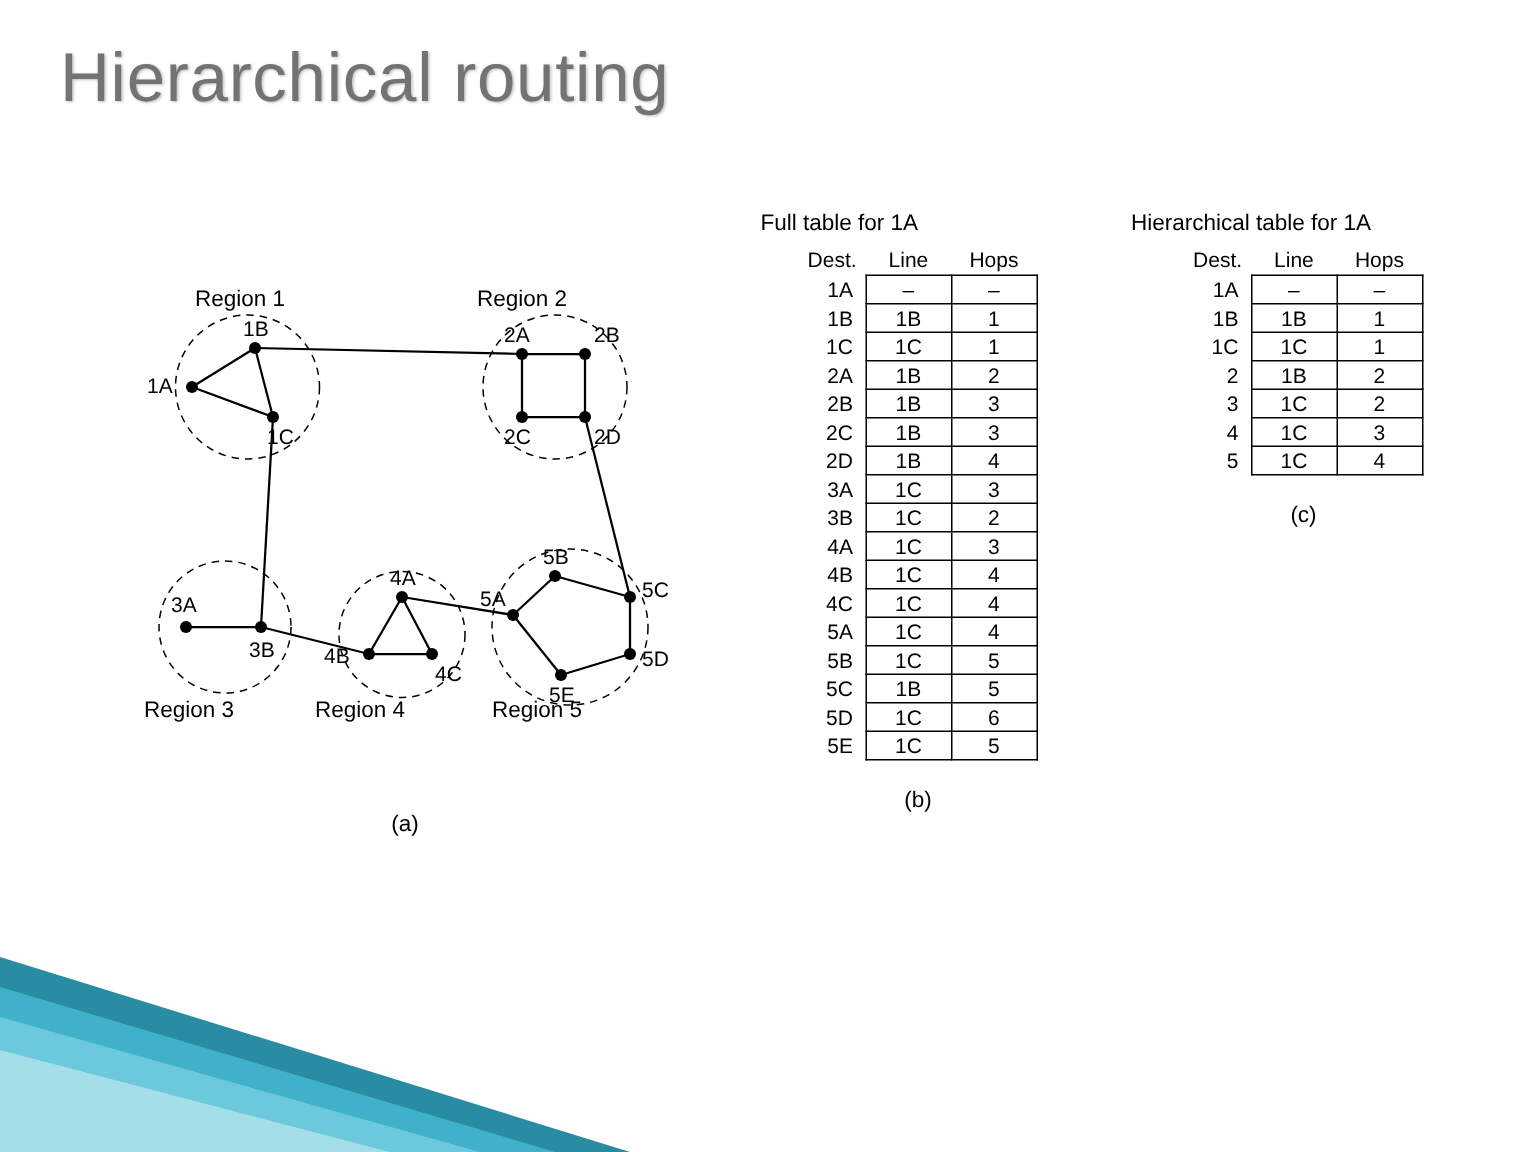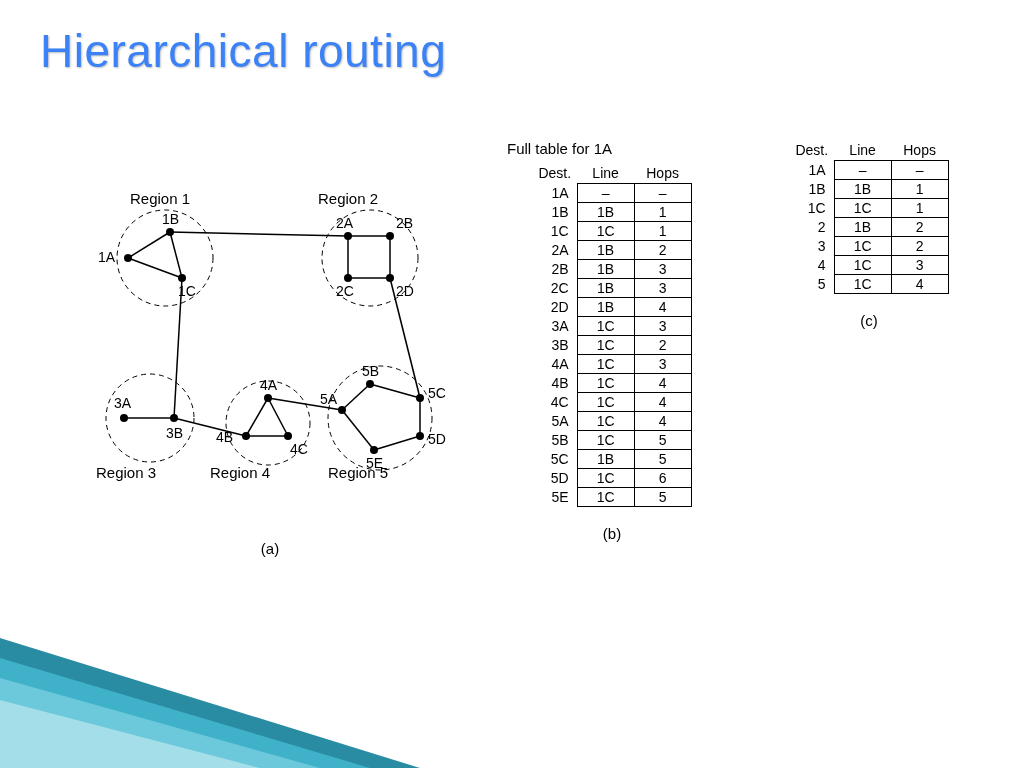--- a/index.html
+++ b/index.html
@@ -19,21 +19,21 @@
     height: 768px;
     box-sizing: border-box;
   }
   h1.title {
     position: absolute;
     top: 24px;
     left: 40px;
     margin: 0;
     font-size: 46px;
     font-weight: 400;
-    color: #3b82f6;
+    color: #737373;
     letter-spacing: 0.5px;
     text-shadow: 1px 1px 2px rgba(0,0,0,0.25);
   }
   .content {
     position: absolute;
     top: 140px;
     left: 70px;
     right: 40px;
     bottom: 120px;
     display: flex;
@@ -278,20 +278,21 @@
               <td class="dest">5E</td>
               <td class="cell">1C</td>
               <td class="cell">5</td>
             </tr>
           </tbody>
       </table>
       <div class="panel-label">(b)</div>
     </div>
 
     <div class="col col-hier">
+      <div class="tbl-title">Hierarchical table for 1A</div>
       <table class="routing">
         <thead>
             <tr>
           <th>Dest.</th>
           <th>Line</th>
           <th>Hops</th>
         </tr>
           </thead>
         <tbody id="hier-tbody">
             <tr>

